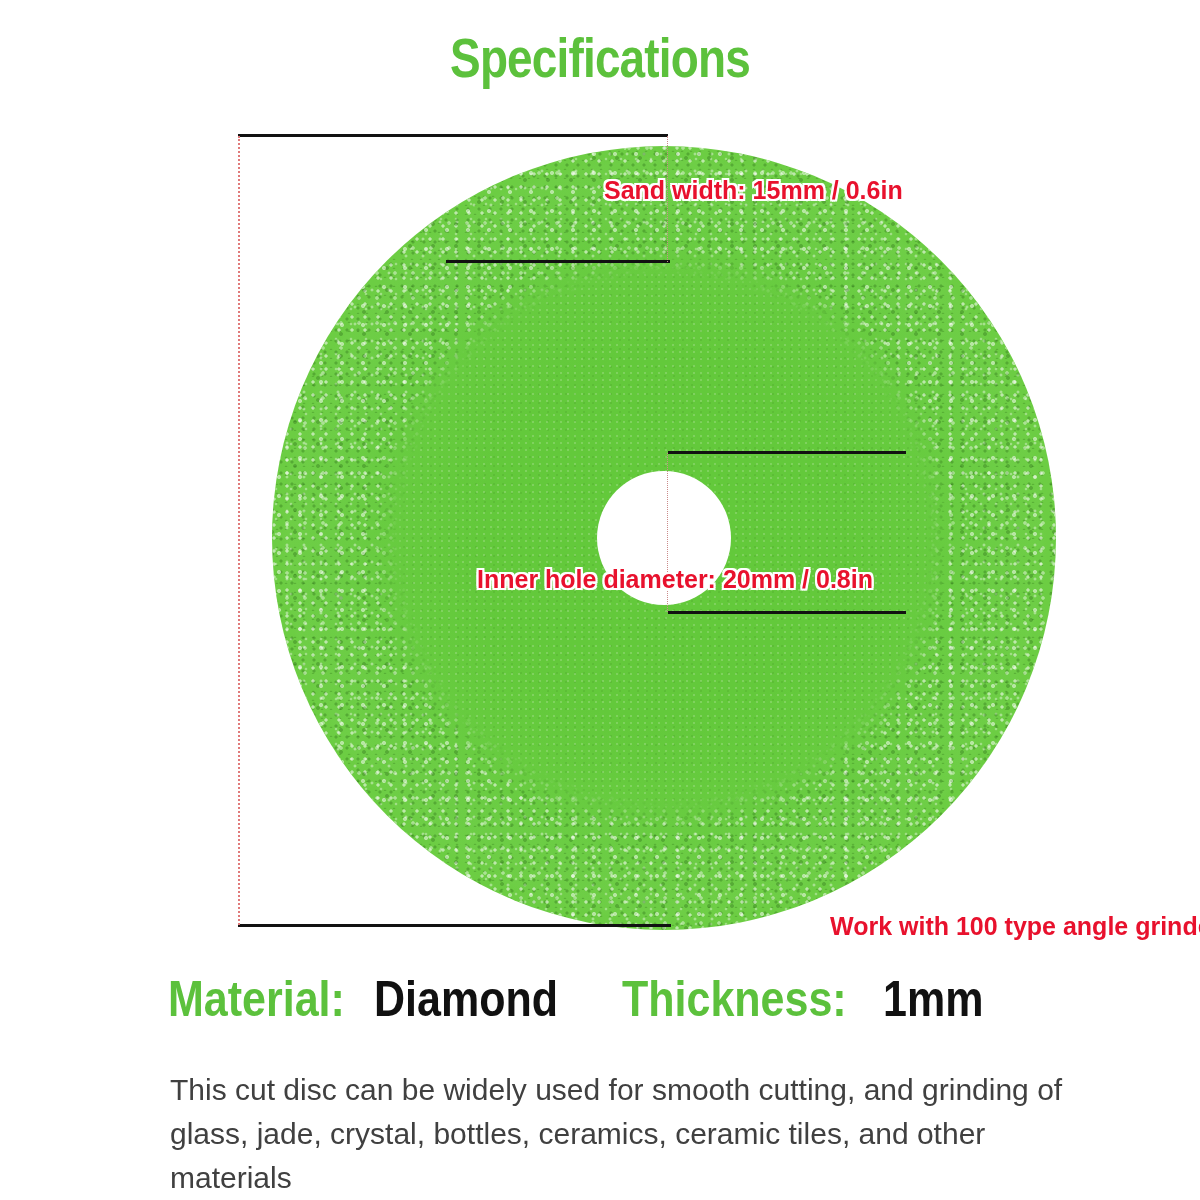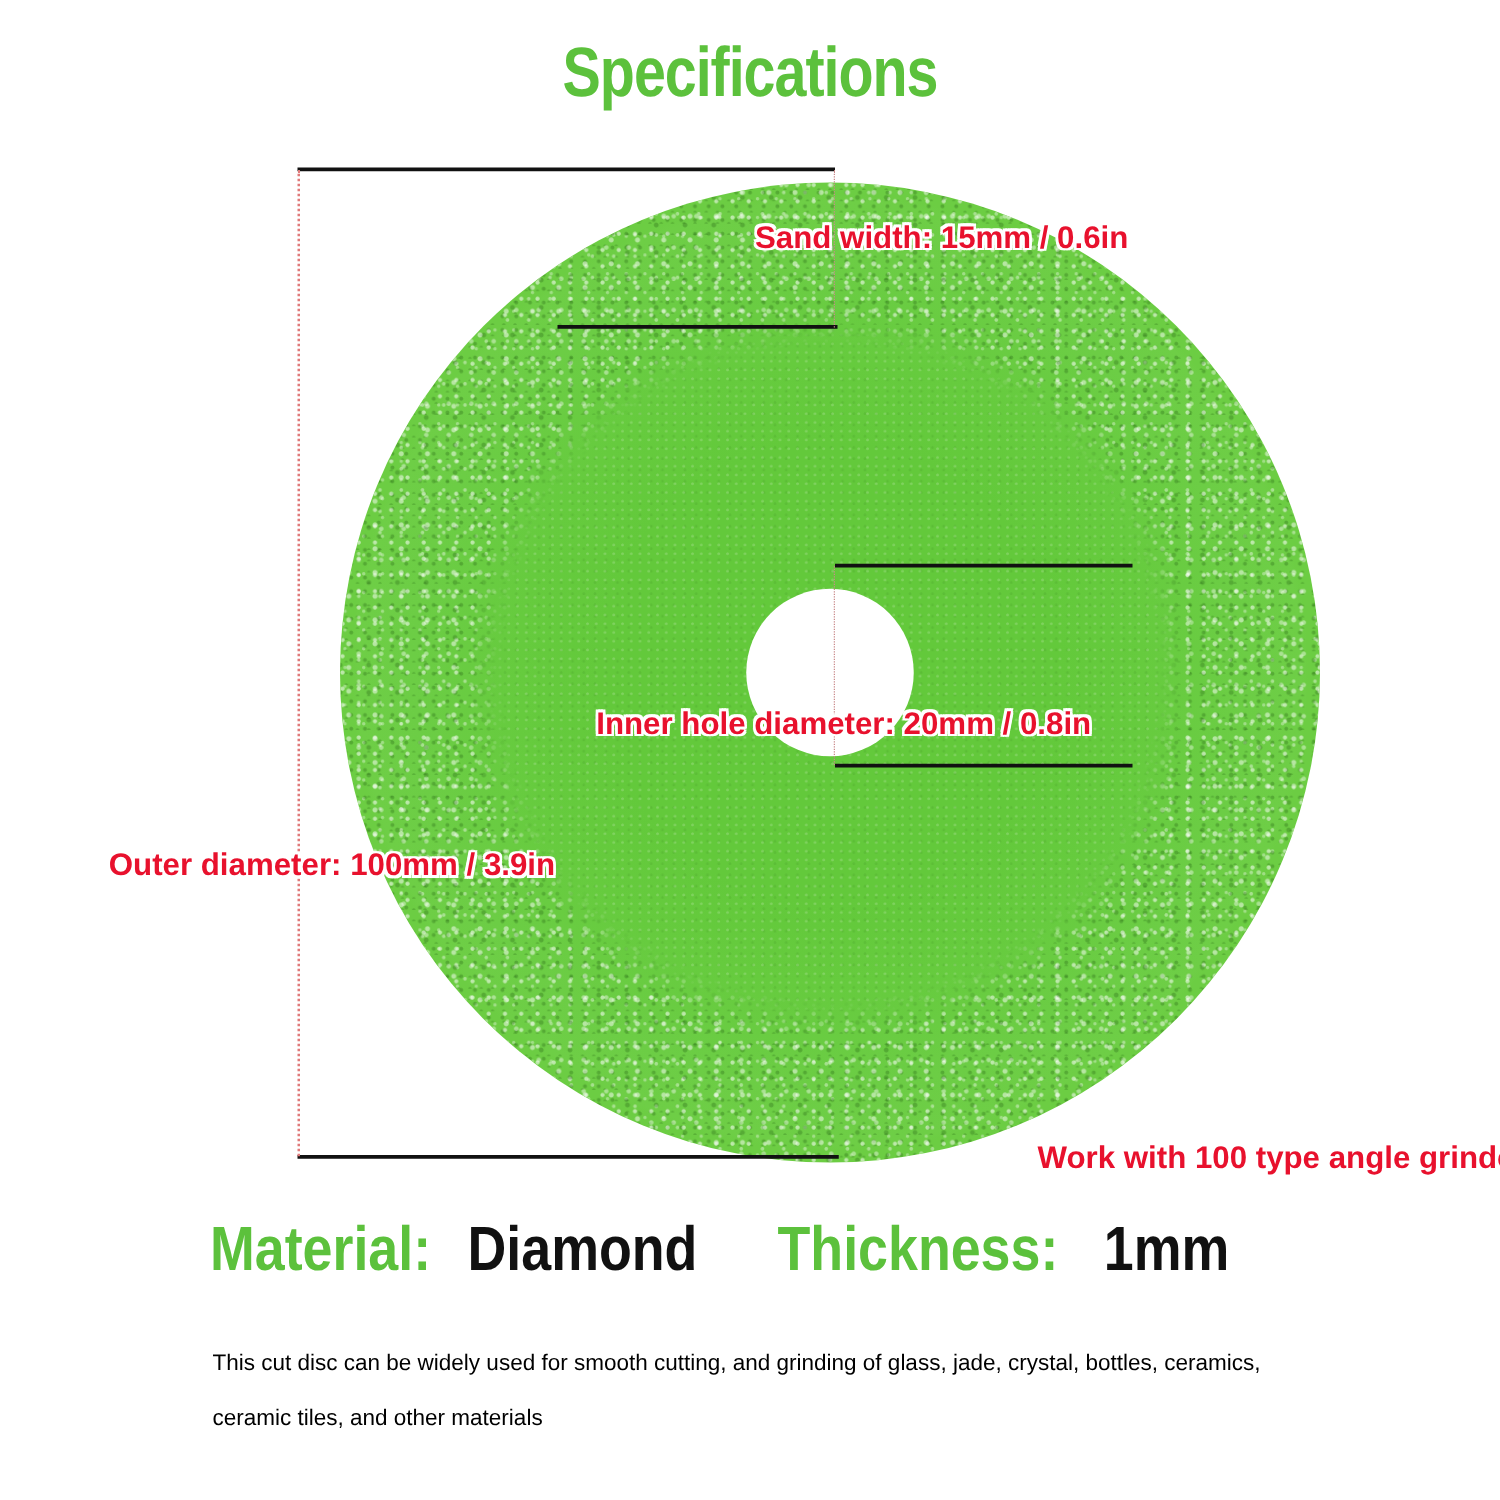--- a/index.html
+++ b/index.html
@@ -138,23 +138,23 @@
   }
   .specs span{display:inline-block;transform:scaleX(0.86);transform-origin:left center;}
   .k{color:#5cc13c;}
   .v{color:#111111;}
   .gap{display:inline-block;width:34px;}
 
   
   .desc{
     position:absolute;left:170px;top:1068px;width:900px;
     font-family:"Liberation Sans", sans-serif;
-    font-size:18px;
+    font-size:30px;
     line-height:44px;
-    color:#000000;
+    color:#404040;
   }
 </style>
 </head>
 <body>
 
 <div id="root">
 
   <div class="title">Specifications</div>
 
   <div class="disc-wrap">
@@ -176,21 +176,20 @@
 
     <div class="vdot-thin" style="left:651px;top:136px;height:126px;"></div>
 
     <div class="hline" style="left:652px;top:451px;width:238px;"></div>
     <div class="hline" style="left:652px;top:611px;width:238px;"></div>
 
     <div class="vdot-thin" style="left:651px;top:453px;height:159px;"></div>
 
     <div class="red-label" style="left:588px;top:176px;">Sand width: 15mm / 0.6in</div>
     <div class="red-label" style="left:461px;top:517px;margin-top:48px;">Inner hole diameter: 20mm / 0.8in</div>
-    <div class="red-label" style="left:71px;top:678px;">Outer diameter: 100mm / 3.9in</div>
     <div class="red-label plain" style="left:814px;top:912px;">Work with 100 type angle grinder</div>
   </div>
 
   <div class="specs">
     <span class="k">Material:</span><span class="v">Diamond</span><span class="gap"></span><span class="k">Thickness:</span><span class="v">1mm</span>
   </div>
 
   <div class="desc">This cut disc can be widely used for smooth cutting, and grinding of glass, jade, crystal, bottles, ceramics, ceramic tiles, and other materials</div>
 
 </div>

